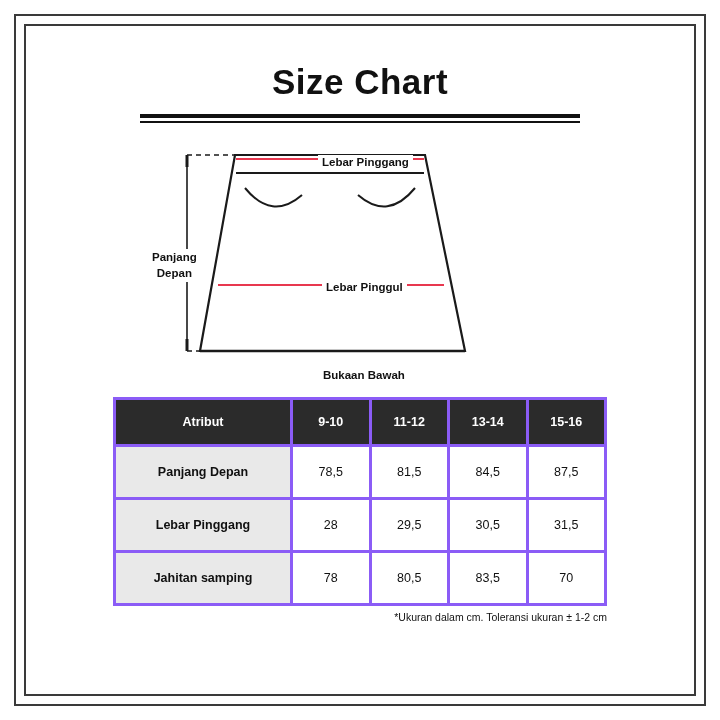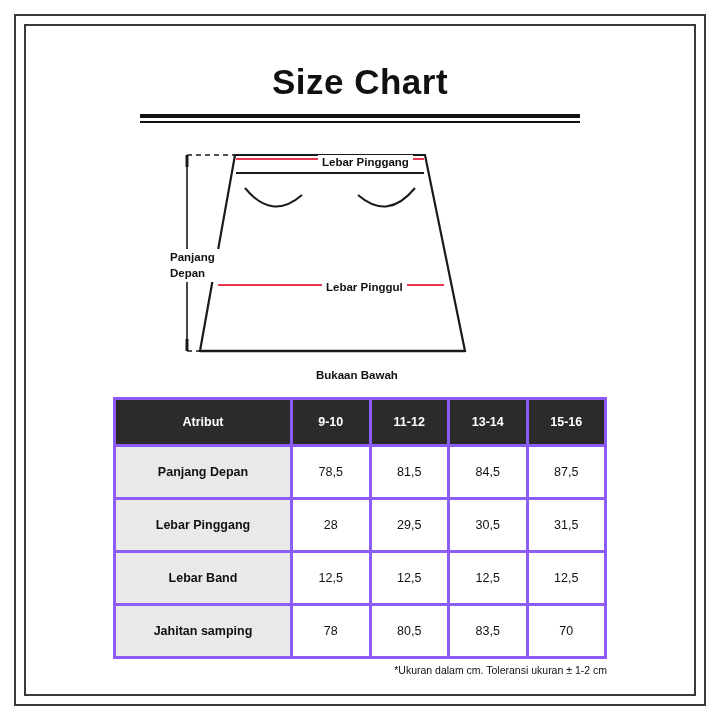--- a/index.html
+++ b/index.html
@@ -84,25 +84,25 @@
     position: absolute;
     font-size: 11.5px;
     font-weight: bold;
     color: #111;
     background: #ffffff;
     padding: 1px 4px;
     white-space: nowrap;
   }
   .lbl-lebar-pinggang { left: 278px; top: 22px; }
   .lbl-lebar-pinggul  { left: 282px; top: 147px; }
-  .lbl-bukaan         { left: 272px; top: 235px; }
+  .lbl-bukaan         { left: 279px; top: 235px; }
   .lbl-panjang {
-    left: 126px;
+    left: 108px;
     top: 116px;
-    text-align: left;
+    text-align: center;
     line-height: 1.35;
   }
 
   
   table.size-table {
     border-collapse: collapse;
     width: 494px;
     margin: 6px auto 0 auto;
     table-layout: fixed;
   }
@@ -206,27 +206,20 @@
           <td>87,5</td>
         </tr>
         <tr>
           <td class="attr-cell">Lebar Pinggang</td>
           <td>28</td>
           <td>29,5</td>
           <td>30,5</td>
           <td>31,5</td>
         </tr>
         <tr>
-          <td class="attr-cell">Lebar Band</td>
-          <td>12,5</td>
-          <td>12,5</td>
-          <td>12,5</td>
-          <td>12,5</td>
-        </tr>
-        <tr>
           <td class="attr-cell">Jahitan samping</td>
           <td>78</td>
           <td>80,5</td>
           <td>83,5</td>
           <td>70</td>
         </tr>
       </tbody>
     </table>
 
     <div class="footnote">*Ukuran dalam cm. Toleransi ukuran ± 1-2 cm</div>

